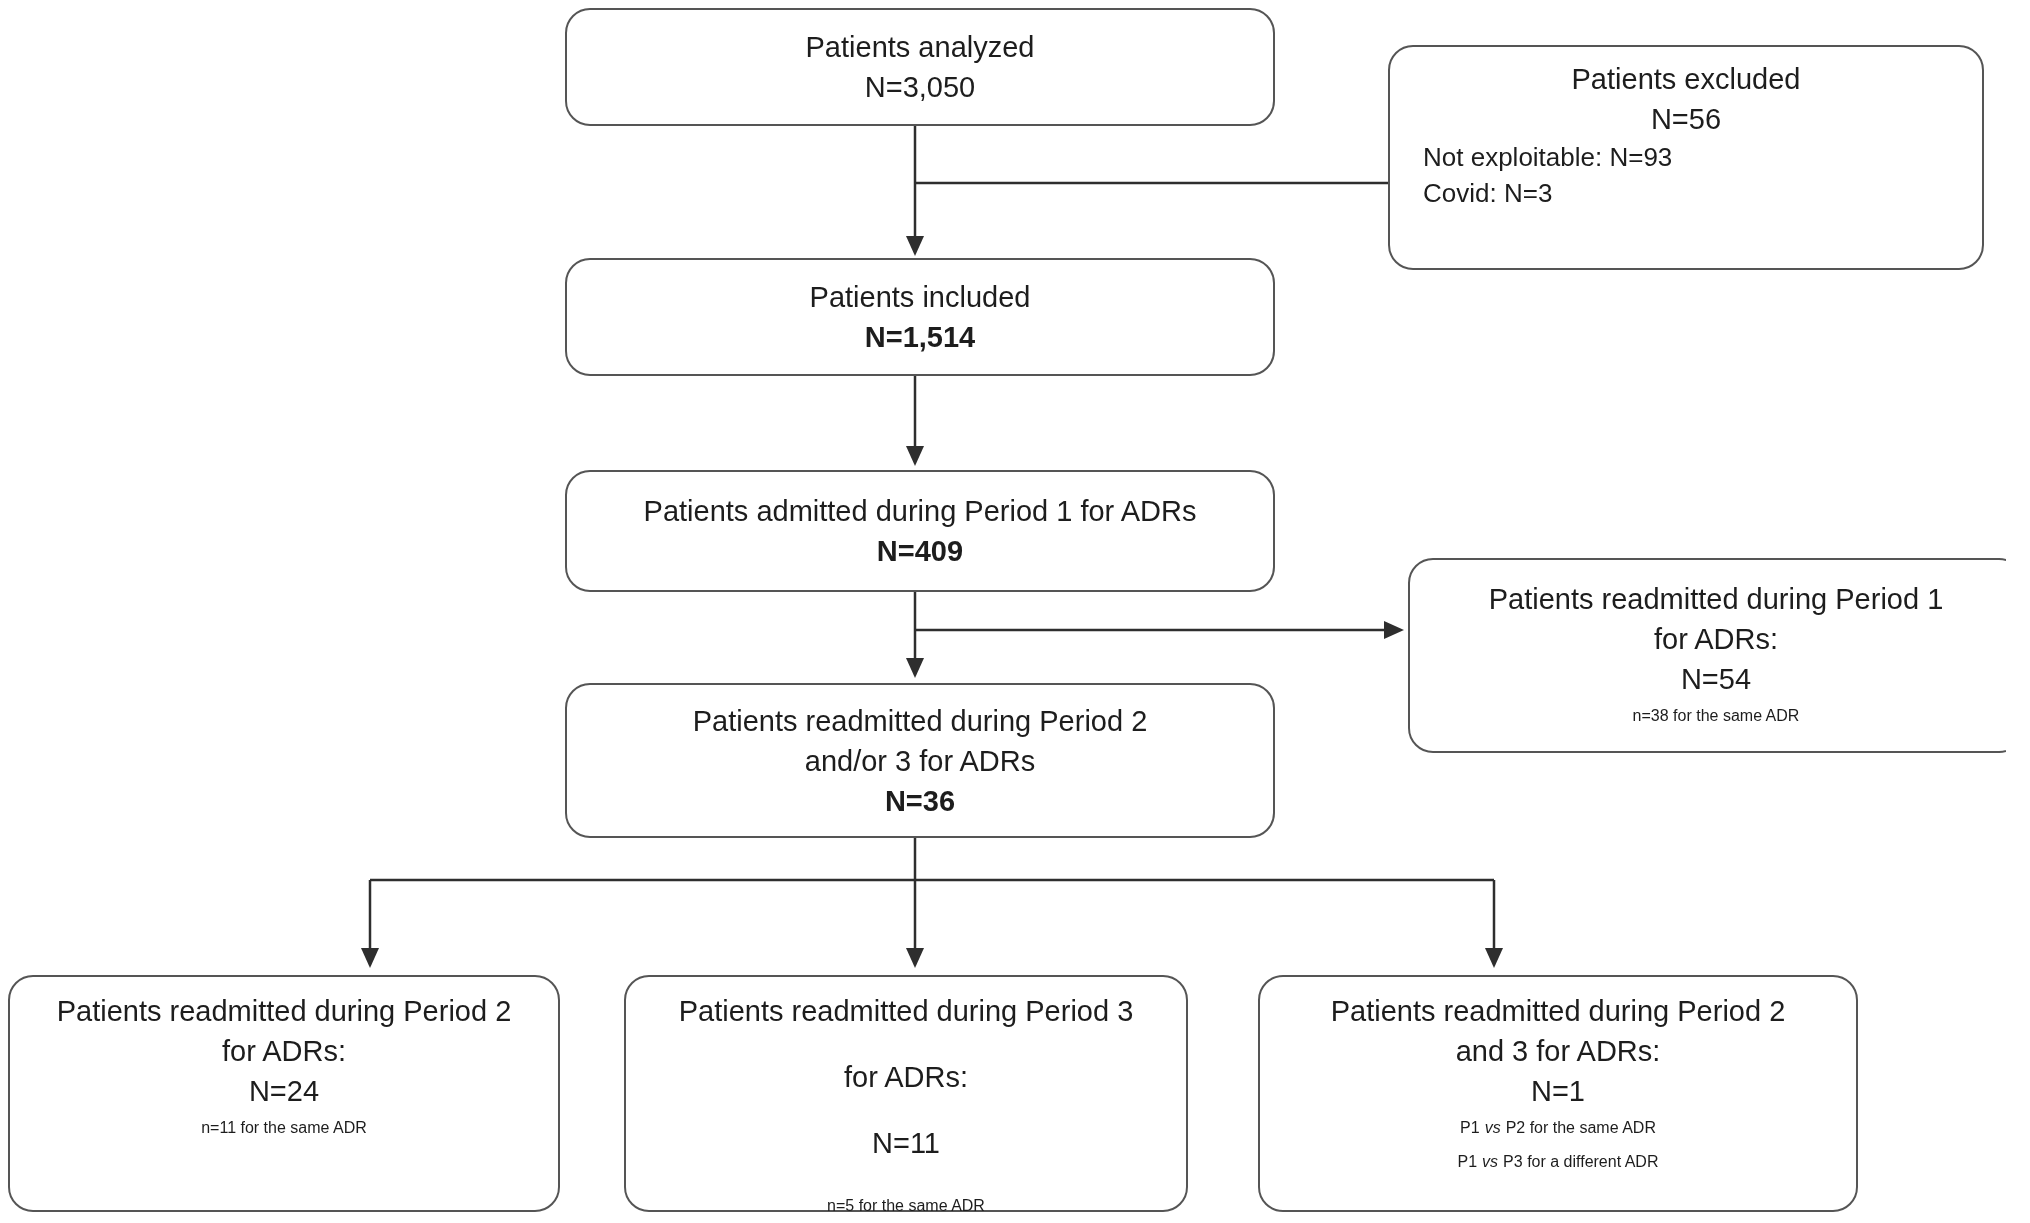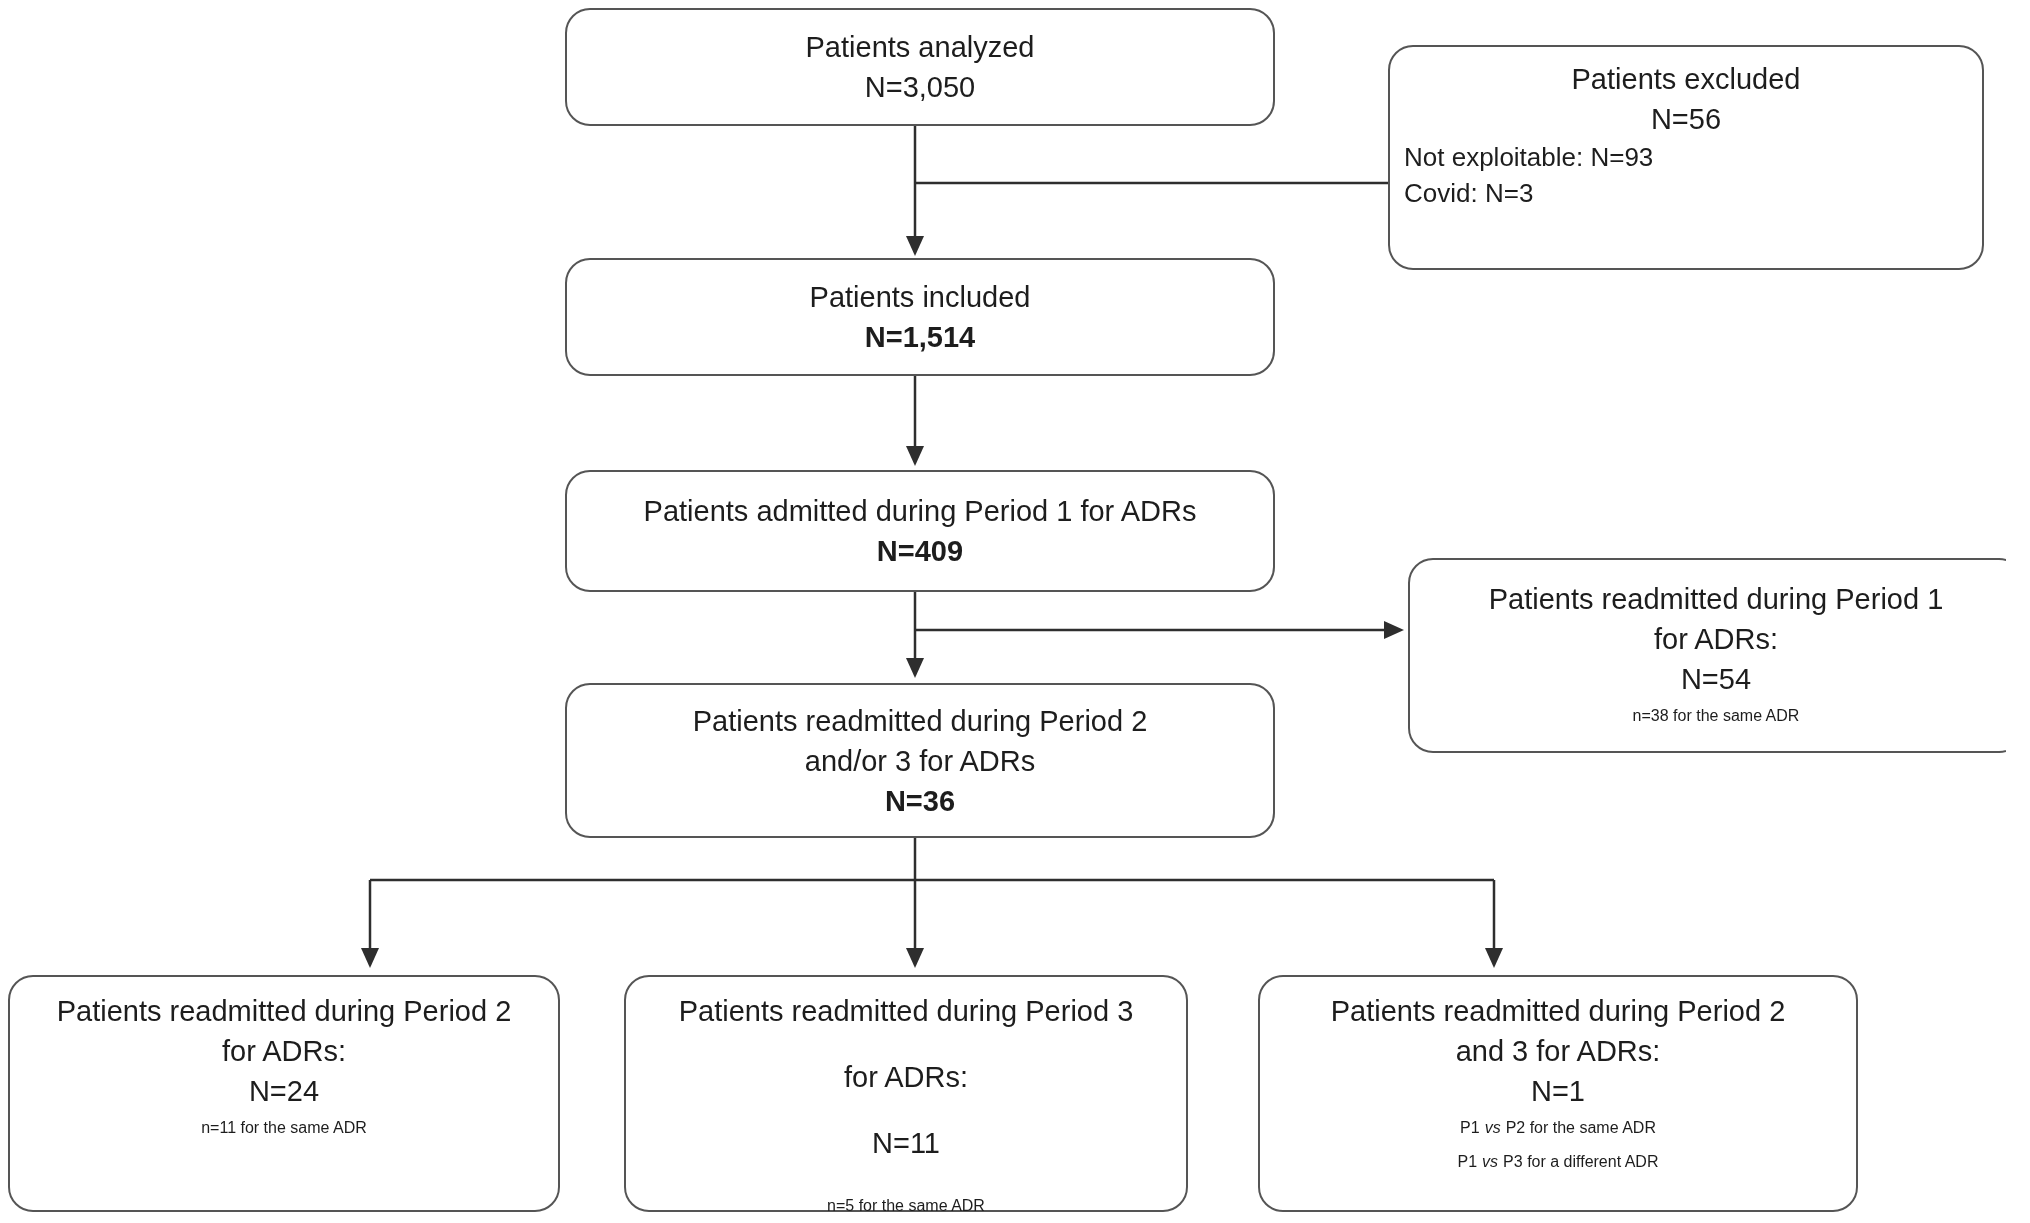--- a/index.html
+++ b/index.html
@@ -44,21 +44,21 @@
   #box-analyzed        { left: 565px;  top: 8px;    width: 710px; height: 118px; }
   #box-excluded        { left: 1388px; top: 45px;   width: 596px; height: 225px; padding-top: 12px; }
   #box-included        { left: 565px;  top: 258px;  width: 710px; height: 118px; }
   #box-admitted-p1     { left: 565px;  top: 470px;  width: 710px; height: 122px; }
   #box-readmitted-p1   { left: 1408px; top: 558px;  width: 616px; height: 195px; }
   #box-readmitted-p23  { left: 565px;  top: 683px;  width: 710px; height: 155px; }
   #box-readmitted-p2   { left: 8px;    top: 975px;  width: 552px; height: 237px; padding-top: 14px; }
   #box-readmitted-p3   { left: 624px;  top: 975px;  width: 564px; height: 237px; padding-top: 14px; gap: 26px; }
   #box-readmitted-p2a3 { left: 1258px; top: 975px;  width: 600px; height: 237px; padding-top: 14px; }
   #box-excluded .d:first-of-type { margin-top: 28px; }
-  #box-excluded .d { padding-left: 14px; text-align: right; }
+  #box-excluded .d { padding-left: 33px; text-align: right; }
 </style>
 </head>
 <body>
 
 <div class="canvas">
 
   <svg class="arrows" width="2030" height="1223" viewBox="0 0 2030 1223">
     <g stroke="#2e2e2e" stroke-width="2.5" fill="#2e2e2e">
 
       <g>

